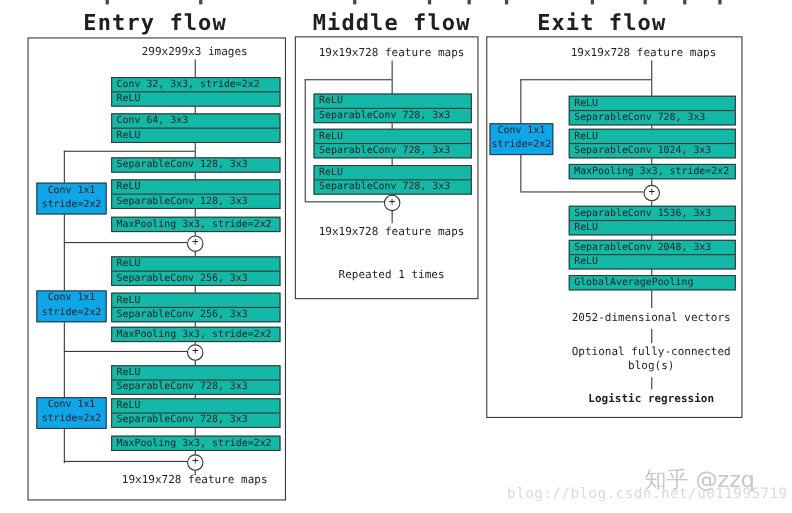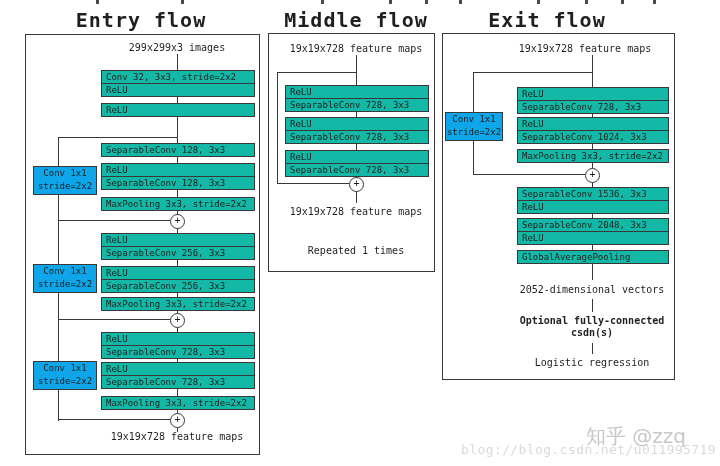--- a/index.html
+++ b/index.html
@@ -19,21 +19,21 @@
   .vl{position:absolute;width:1px;background:var(--line);z-index:1;}
   .hl{position:absolute;height:1px;background:var(--line);z-index:1;}
   .group{position:absolute;border:1px solid var(--line);background:#14b8a6;z-index:2;}
   .cell{height:12px;line-height:12px;padding-left:4px;font-size:9px;white-space:nowrap;overflow:hidden;}
   .cell + .cell{border-top:1px solid var(--line);}
   .skipbox{position:absolute;border:1px solid var(--line);background:#0ea5e9;z-index:2;text-align:center;}
   .skipline{font-size:9px;line-height:13px;white-space:nowrap;}
   .plus{position:absolute;width:13px;height:13px;border:1px solid var(--line);border-radius:50%;
         background:#fff;z-index:2;font-size:10px;line-height:12px;text-align:center;}
   .lbl{position:absolute;font-size:10px;text-align:center;z-index:2;white-space:nowrap;color:var(--text);}
-  .lbl2{line-height:12px;white-space:normal;font-weight:bold;}
+  .lbl2{line-height:12px;white-space:normal;}
   .frag{position:absolute;top:0;width:3px;height:4px;background:#4a4a4a;z-index:3;}
   .wm-brand{position:absolute;left:586px;top:423px;width:120px;font-size:20px;color:var(--wm-brand);
             font-family:"DejaVu Sans",sans-serif;z-index:4;white-space:nowrap;}
   .wm-url{position:absolute;left:461px;top:442px;width:259px;font-size:13px;letter-spacing:.4px;
           color:var(--wm-url);z-index:4;white-space:nowrap;}
 </style>
 </head>
 <body>
 
 <div id="screen">
@@ -61,20 +61,21 @@
   <div class="vl" style="left:58px;top:137px;height:284px;"></div>
   <div class="hl" style="left:58px;top:220px;width:112px;"></div>
   <div class="hl" style="left:58px;top:319px;width:112px;"></div>
   <div class="hl" style="left:58px;top:419px;width:112px;"></div>
 
   <div class="group" style="left:101px;top:70px;width:152px;">
     <div class="cell">Conv 32, 3x3, stride=2x2</div>
     <div class="cell">ReLU</div>
   </div>
   <div class="group" style="left:101px;top:103px;width:152px;">
+    <div class="cell">Conv 64, 3x3</div>
     <div class="cell">ReLU</div>
   </div>
 
   <div class="group" style="left:101px;top:143px;width:152px;">
     <div class="cell">SeparableConv 128, 3x3</div>
   </div>
   <div class="group" style="left:101px;top:163px;width:152px;">
     <div class="cell">ReLU</div>
     <div class="cell">SeparableConv 128, 3x3</div>
   </div>
@@ -188,20 +189,20 @@
     <div class="cell">SeparableConv 2048, 3x3</div>
     <div class="cell">ReLU</div>
   </div>
   <div class="group" style="left:517px;top:250px;width:150px;">
     <div class="cell">GlobalAveragePooling</div>
   </div>
 
   <div class="lbl" style="left:482px;top:284px;width:220px;">2052-dimensional vectors</div>
   <div class="lbl lbl2" style="left:482px;top:315px;width:220px;">
     <div>Optional fully-connected</div>
-    <div>csdn(s)</div>
-  </div>
-  <div class="lbl" style="left:482px;top:357px;width:220px;">Logistic regression</div>
+    <div>blog(s)</div>
+  </div>
+  <div class="lbl" style="left:482px;top:357px;width:220px;font-weight:bold;">Logistic regression</div>
 
   <div class="wm-brand">知乎 @zzq</div>
   <div class="wm-url">blog://blog.csdn.net/u011995719</div>
 
 </div>
 
 </body></html>

